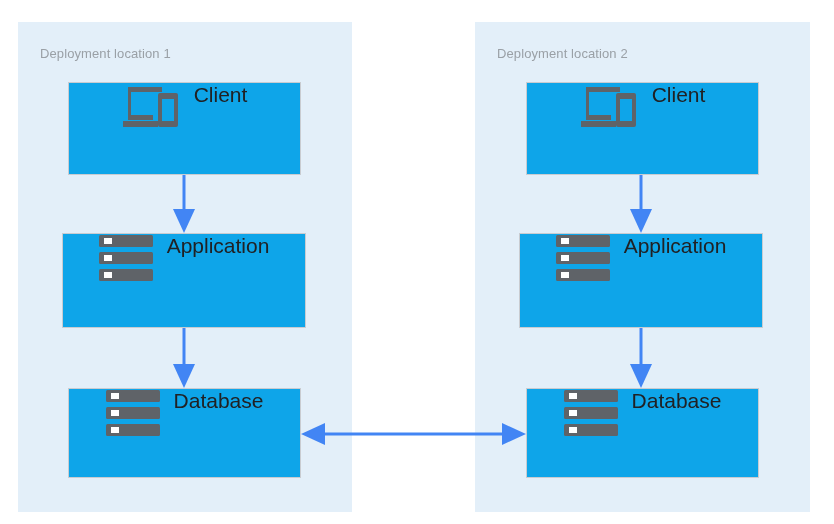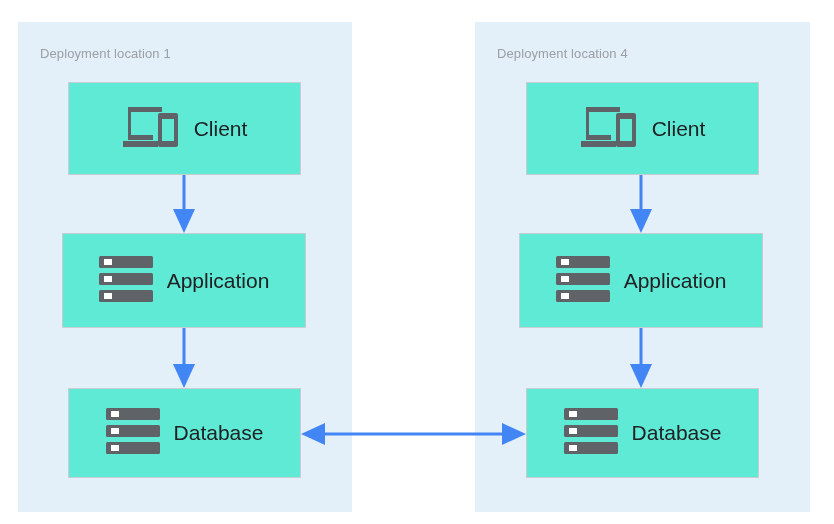--- a/index.html
+++ b/index.html
@@ -36,26 +36,25 @@
     font-size: 13px;
     line-height: 20px;
     color: #9aa0a6;
     white-space: nowrap;
     letter-spacing: 0.1px;
   }
 
   
   .node {
     position: absolute;
-    background: #5eead4;
+    background: #0ea5e9;
     border: 1px solid #c9ccd1;
     box-sizing: border-box;
     display: flex;
     flex-direction: row;
-    align-items: center;
     justify-content: center;
   }
   .node-icon {
     flex: 0 0 auto;
     display: block;
     margin-right: 14px;
   }
   .node-label {
     flex: 0 0 auto;
     font-size: 21px;
@@ -87,21 +86,21 @@
 </head>
 <body>
 
 <div id="diagram">
 
   <div class="zone" id="zone-1">
     <div class="zone-title">Deployment location 1</div>
   </div>
 
   <div class="zone" id="zone-2">
-    <div class="zone-title">Deployment location 4</div>
+    <div class="zone-title">Deployment location 2</div>
   </div>
 
   <div class="node" id="node-client-1">
     <span class="node-icon">
       <svg width="58" height="48" viewBox="0 0 58 48" xmlns="http://www.w3.org/2000/svg">
         <path fill="#5f6368" d="M6 4h34v5H9v23h22v5H6z"></path>
         <rect x="1" y="38" width="35" height="6" fill="#5f6368"></rect>
         <path fill="#5f6368" d="M38 10h16a2 2 0 0 1 2 2v30a2 2 0 0 1-2 2H38a2 2 0 0 1-2-2V12a2 2 0 0 1 2-2zm2 6v22h12V16H40z"></path>
       </svg>
     </span>

